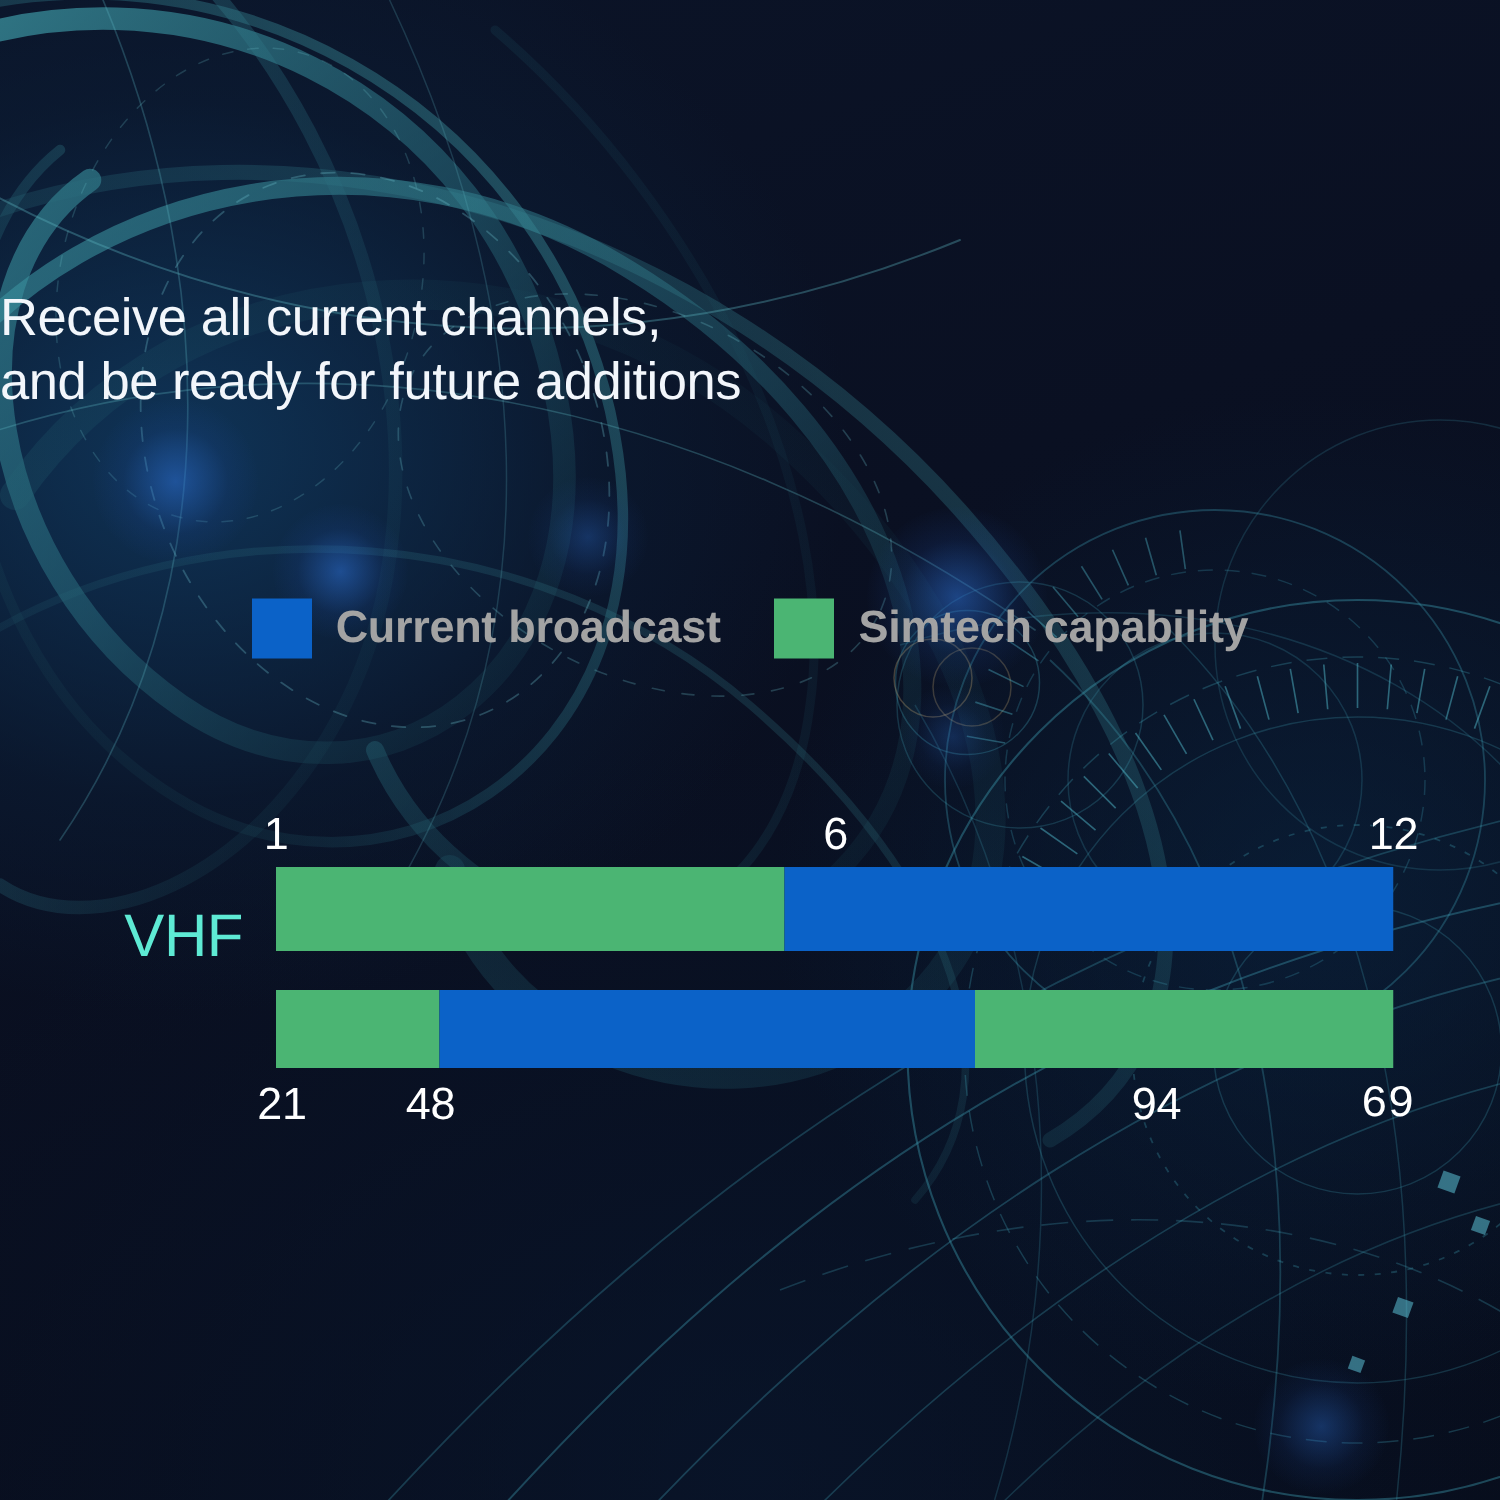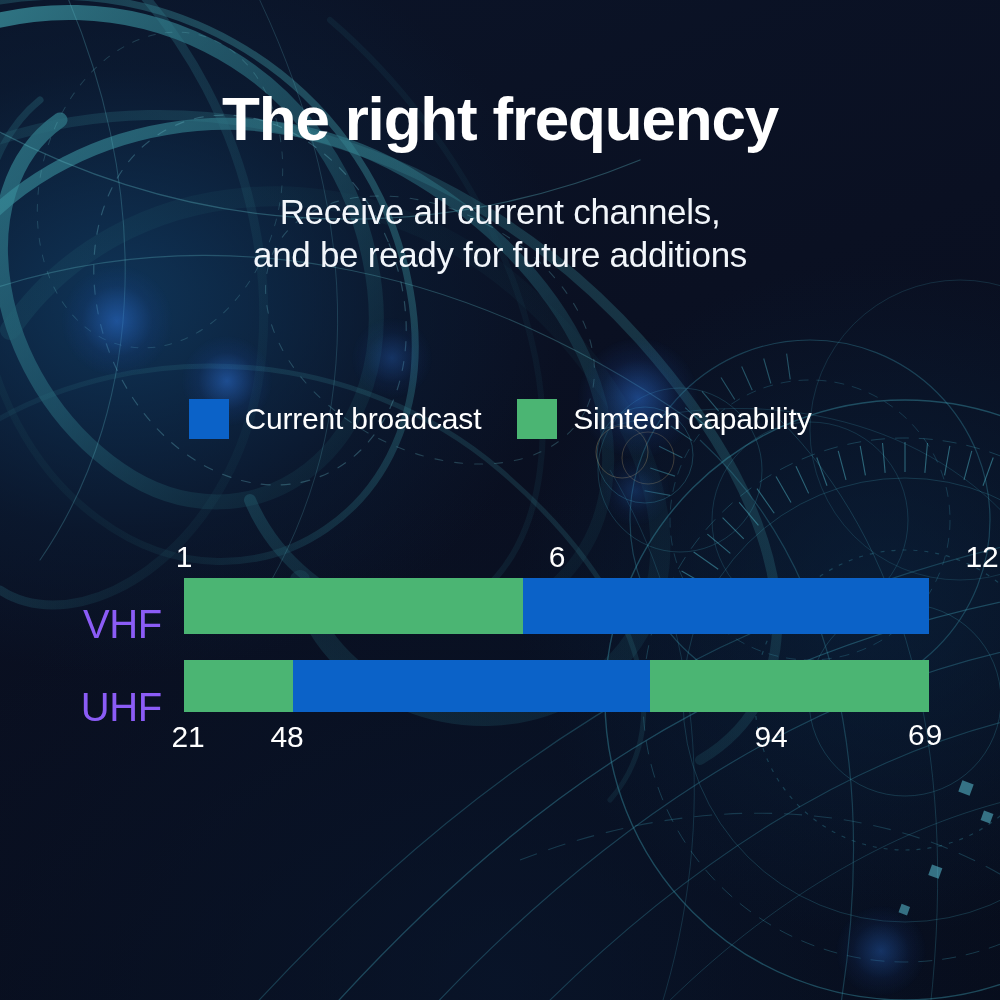--- a/index.html
+++ b/index.html
@@ -47,21 +47,20 @@
     font-size: 62px;
     font-weight: 700;
     letter-spacing: -1.2px;
     line-height: 1.05;
   }
   .subhead {
     position: absolute;
     left: 0;
     right: 0;
     top: 190px;
-    text-align: center;
     color: #f2f6fb;
     font-size: 35px;
     font-weight: 400;
     line-height: 1.23;
     letter-spacing: -0.3px;
     white-space: pre-line;
   }
 
   
   .legend {
@@ -78,38 +77,38 @@
     display: flex;
     align-items: center;
     gap: 16px;
   }
   .legend-swatch {
     width: 40px;
     height: 40px;
     flex: 0 0 auto;
   }
   .legend-label {
-    color: #ffffff;
+    color: #a3a3a3;
     font-size: 30px;
-    font-weight: 400;
+    font-weight: 700;
     letter-spacing: -0.2px;
     white-space: nowrap;
   }
 
   
   .chart {
     position: absolute;
     left: 0;
     top: 530px;
     width: 1000px;
     height: 240px;
   }
   .row-label {
     position: absolute;
-    color: #8b5cf6;
+    color: #5eead4;
     font-size: 40px;
     font-weight: 400;
     letter-spacing: -0.3px;
     text-align: right;
     right: 838px;     
     width: 160px;
   }
   .bar-track {
     position: absolute;
     display: flex;
@@ -297,21 +296,20 @@
 
   <div class="bg-layer">
     <div class="glow-dot" style="left:62px;  top:266px; width:110px; height:110px;"></div>
     <div class="glow-dot" style="left:182px; top:336px; width:90px;  height:90px;"></div>
     <div class="glow-dot" style="left:578px; top:338px; width:120px; height:120px;"></div>
     <div class="glow-dot" style="left:352px; top:318px; width:80px;  height:80px; opacity:.6;"></div>
     <div class="glow-dot" style="left:836px; top:906px; width:90px;  height:90px; opacity:.7;"></div>
     <div class="glow-dot" style="left:600px; top:456px; width:70px;  height:70px; opacity:.5;"></div>
   </div>
 
-  <div class="headline">The right frequency</div>
   <div class="subhead">Receive all current channels,
 and be ready for future additions</div>
 
   <div class="legend">
     <div class="legend-item">
       <span class="legend-swatch" style="background:#0b62c8;"></span>
       <span class="legend-label">Current broadcast</span>
     </div>
     <div class="legend-item">
       <span class="legend-swatch" style="background:#4bb573;"></span>
@@ -321,23 +319,22 @@
 
   <div class="chart">
 
     <div class="row-label" style="top:72px;">VHF</div>
     <div class="bar-track" style="left:184px; top:48px; width:745px; height:56px;">
       <div class="seg" style="width:45.45%; background:#4bb573;"></div>
       <div class="seg" style="width:54.55%; background:#0b62c8;"></div>
     </div>
     <div class="tick" style="left:184px; top:10px;">1</div>
     <div class="tick" style="left:557px; top:10px;">6</div>
-    <div class="tick" style="left:982px; top:10px;">12</div>
-
-    <div class="row-label" style="top:155px;">UHF</div>
+    <div class="tick" style="left:929px; top:10px;">12</div>
+
     <div class="bar-track" style="left:184px; top:130px; width:745px; height:52px;">
       <div class="seg" style="width:14.58%; background:#4bb573;"></div>
       <div class="seg" style="width:47.92%; background:#0b62c8;"></div>
       <div class="seg" style="width:37.50%; background:#4bb573;"></div>
     </div>
     <div class="tick" style="left:188px; top:190px;">21</div>
     <div class="tick" style="left:287px; top:190px;">48</div>
     <div class="tick" style="left:771px; top:190px;">94</div>
     <div class="tick" style="left:925px; top:190px;font-family:Liberation Mono, monospace;">69</div>
 

